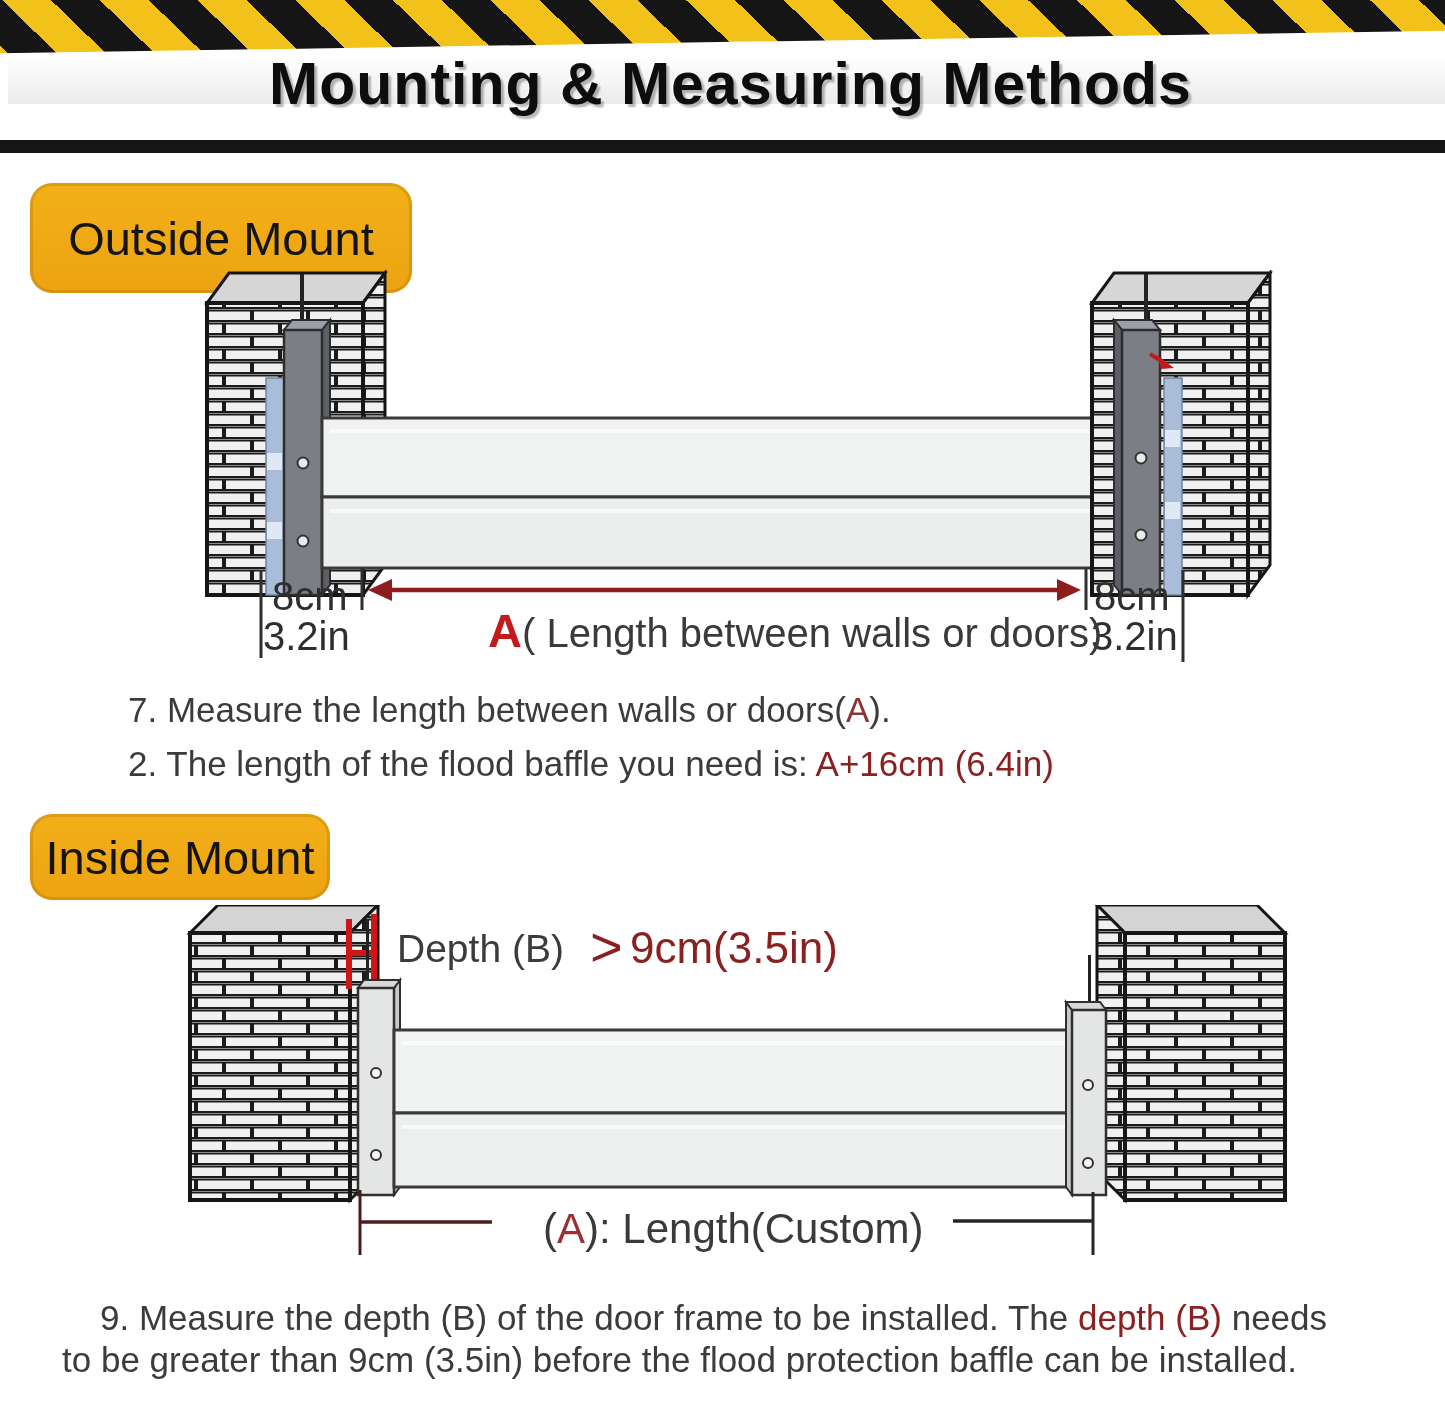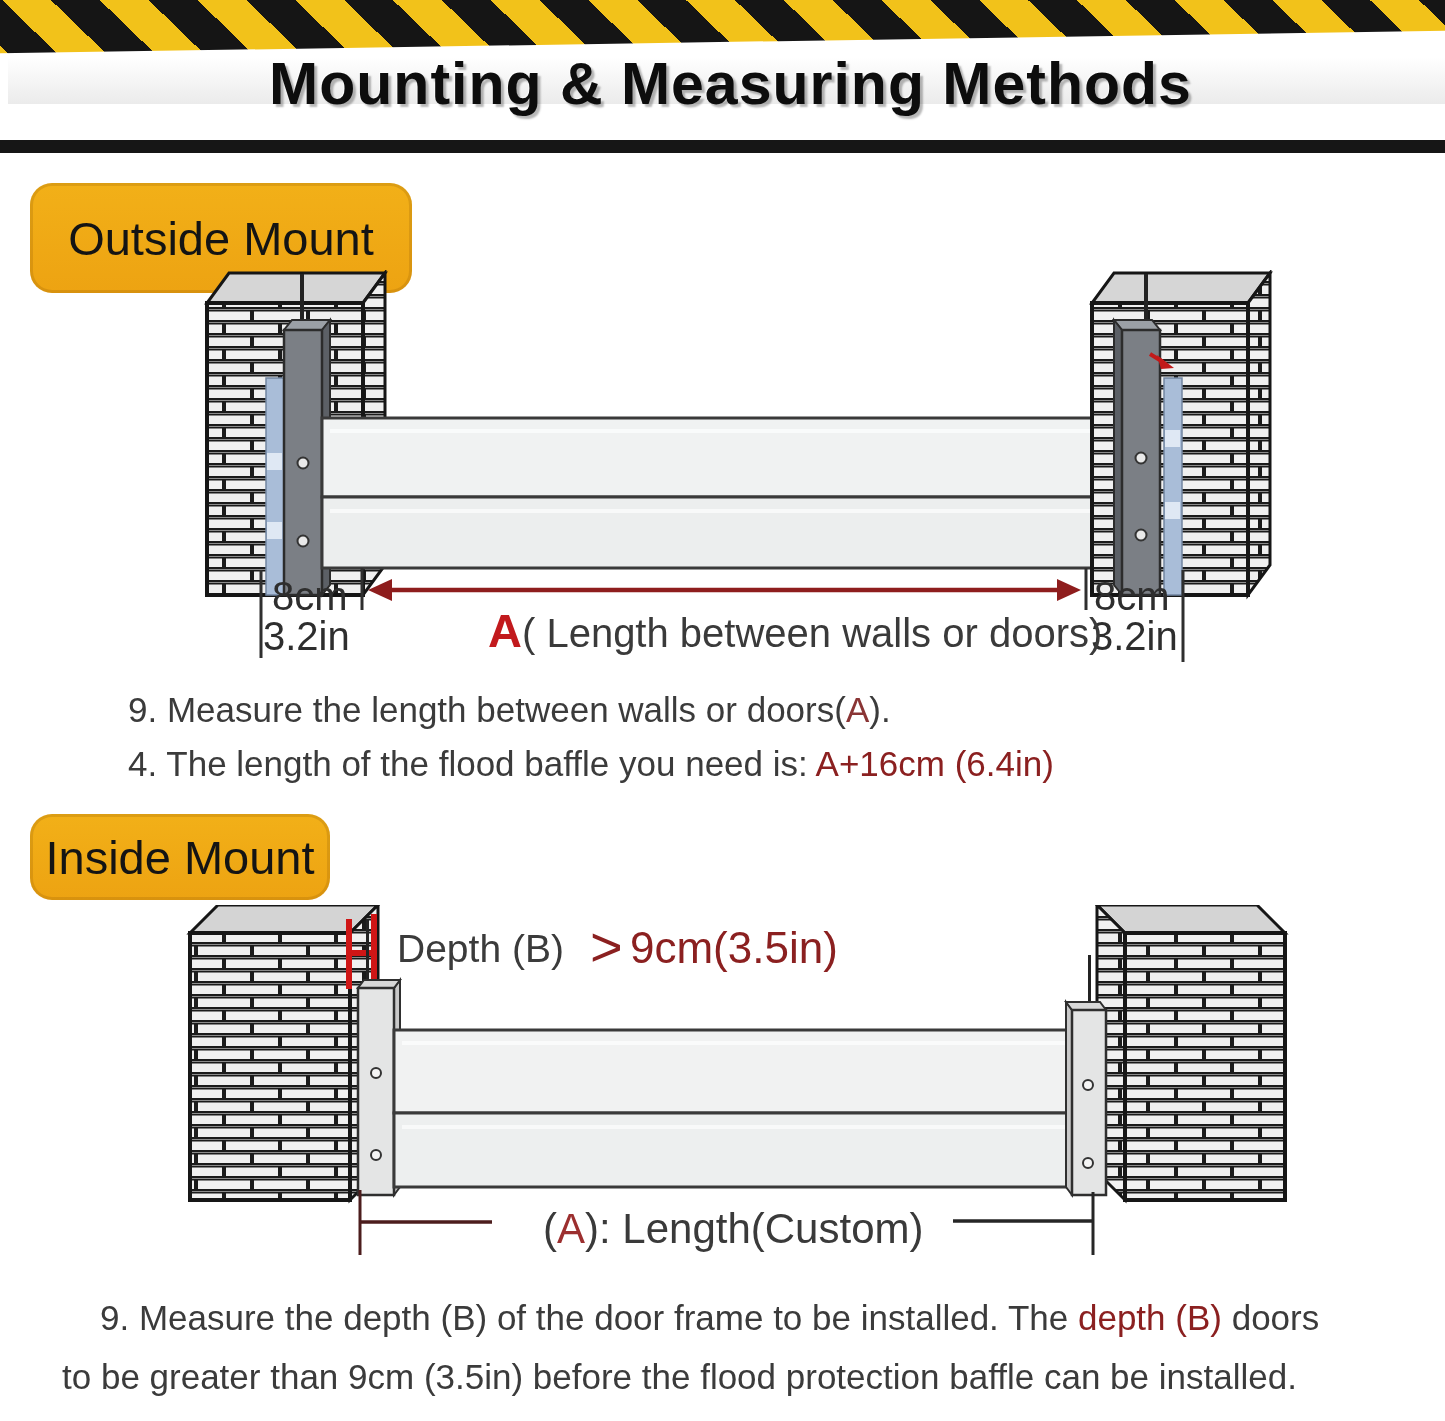--- a/index.html
+++ b/index.html
@@ -41,21 +41,21 @@
   .len-text{font-size:42px;fill:#3a3a3a;}
   .len-A{font-size:42px;fill:#9c2f2f;}
 
   
   .steps{position:absolute;font-size:35px;color:#3b3b3b;line-height:40px;}
   .steps p{margin:0;}
   .steps-outside{left:128px;top:690px;}
   .steps-outside p + p{margin-top:14px;}
   .steps-inside{left:100px;top:1281px;}
   .steps-inside .line2{margin-top:17px;}
-  .steps-inside .line3{margin-left:-38px;margin-top:19px;}
+  .steps-inside .line3{margin-left:-38px;margin-top:2px;}
   .soft-red{color:#8a3535;}
   .maroon-t{color:var(--maroon,#8b2020);}
 </style>
 </head>
 <body>
 
 <div class="page">
 
   <div class="title-band">
     <h1>Mounting &amp; Measuring Methods</h1>
@@ -134,22 +134,22 @@
       <polygon points="1081,320 1057,309 1057,331" fill="#8e1d1d"></polygon>
       <text class="dim-text" x="272" y="340">8cm</text>
       <text class="dim-text" x="263" y="380">3.2in</text>
       <text class="dim-text" x="1094" y="340">8cm</text>
       <text class="dim-text" x="1091" y="380">3.2in</text>
       <text x="488" y="377"><tspan class="red-A">A</tspan><tspan class="span-rest">( Length between walls or doors)</tspan></text>
     </g>
   </svg>
 
   <div class="steps steps-outside">
-    <p><span>9. Measure the length between walls or doors(</span><span class="soft-red">A</span><span>).</span></p>
-    <p><span>4. The length of the flood baffle you need is: </span><span class="maroon-t">A+16cm (6.4in)</span></p>
+    <p><span>7. Measure the length between walls or doors(</span><span class="soft-red">A</span><span>).</span></p>
+    <p><span>2. The length of the flood baffle you need is: </span><span class="maroon-t">A+16cm (6.4in)</span></p>
   </div>
 
   <div class="badge badge-inside">
     <span>Inside Mount</span>
   </div>
 
   <svg class="diagram diagram-inside" viewBox="0 0 1445 365">
     <defs>
       <pattern id="brickB" width="56" height="26" patternUnits="userSpaceOnUse">
         <rect width="56" height="26" fill="#fbfbfb"></rect>
@@ -210,17 +210,17 @@
     <g>
       <line x1="360" y1="285" x2="360" y2="350" stroke="#4c1d1d" stroke-width="3"></line>
       <line x1="360" y1="317" x2="492" y2="317" stroke="#4c1d1d" stroke-width="3.5"></line>
       <line x1="953" y1="316" x2="1093" y2="316" stroke="#262626" stroke-width="3.5"></line>
       <line x1="1093" y1="287" x2="1093" y2="350" stroke="#262626" stroke-width="3"></line>
       <text x="543" y="338"><tspan class="len-text">(</tspan><tspan class="len-A">A</tspan><tspan class="len-text">): Length(Custom)</tspan></text>
     </g>
   </svg>
 
   <div class="steps steps-inside">
-    <p class="line2"><span>9. Measure the depth (B) of the door frame to be installed. The </span><span class="maroon-t">depth (B)</span><span> doors</span></p>
+    <p class="line2"><span>9. Measure the depth (B) of the door frame to be installed. The </span><span class="maroon-t">depth (B)</span><span> needs</span></p>
     <p class="line3"><span>to be greater than 9cm (3.5in) before the flood protection baffle can be installed.</span></p>
   </div>
 
 </div>
 
 </body></html>

